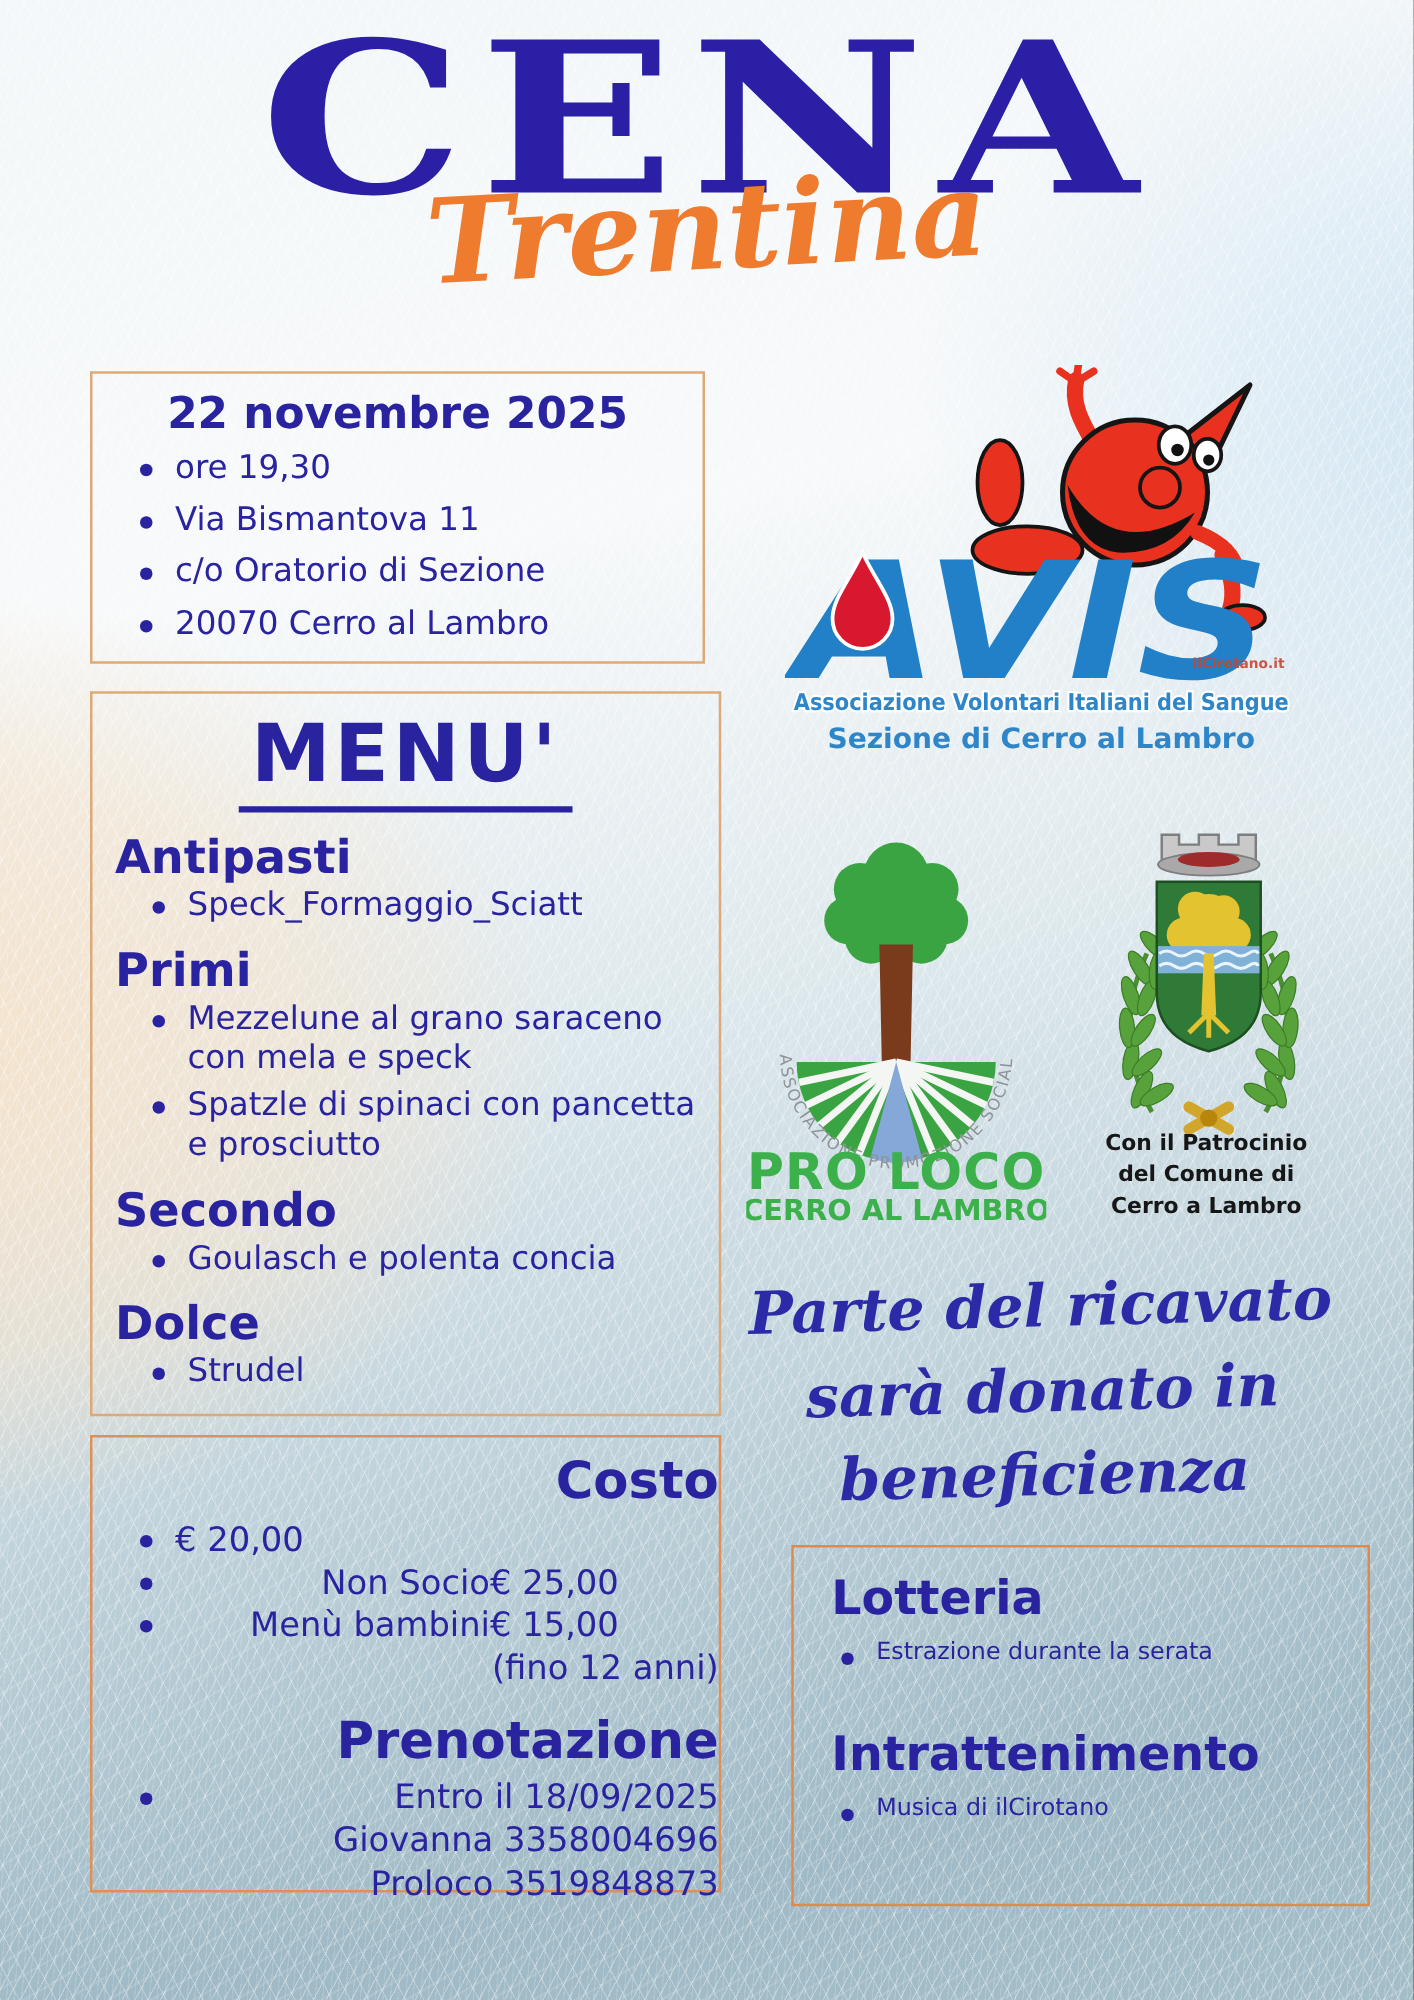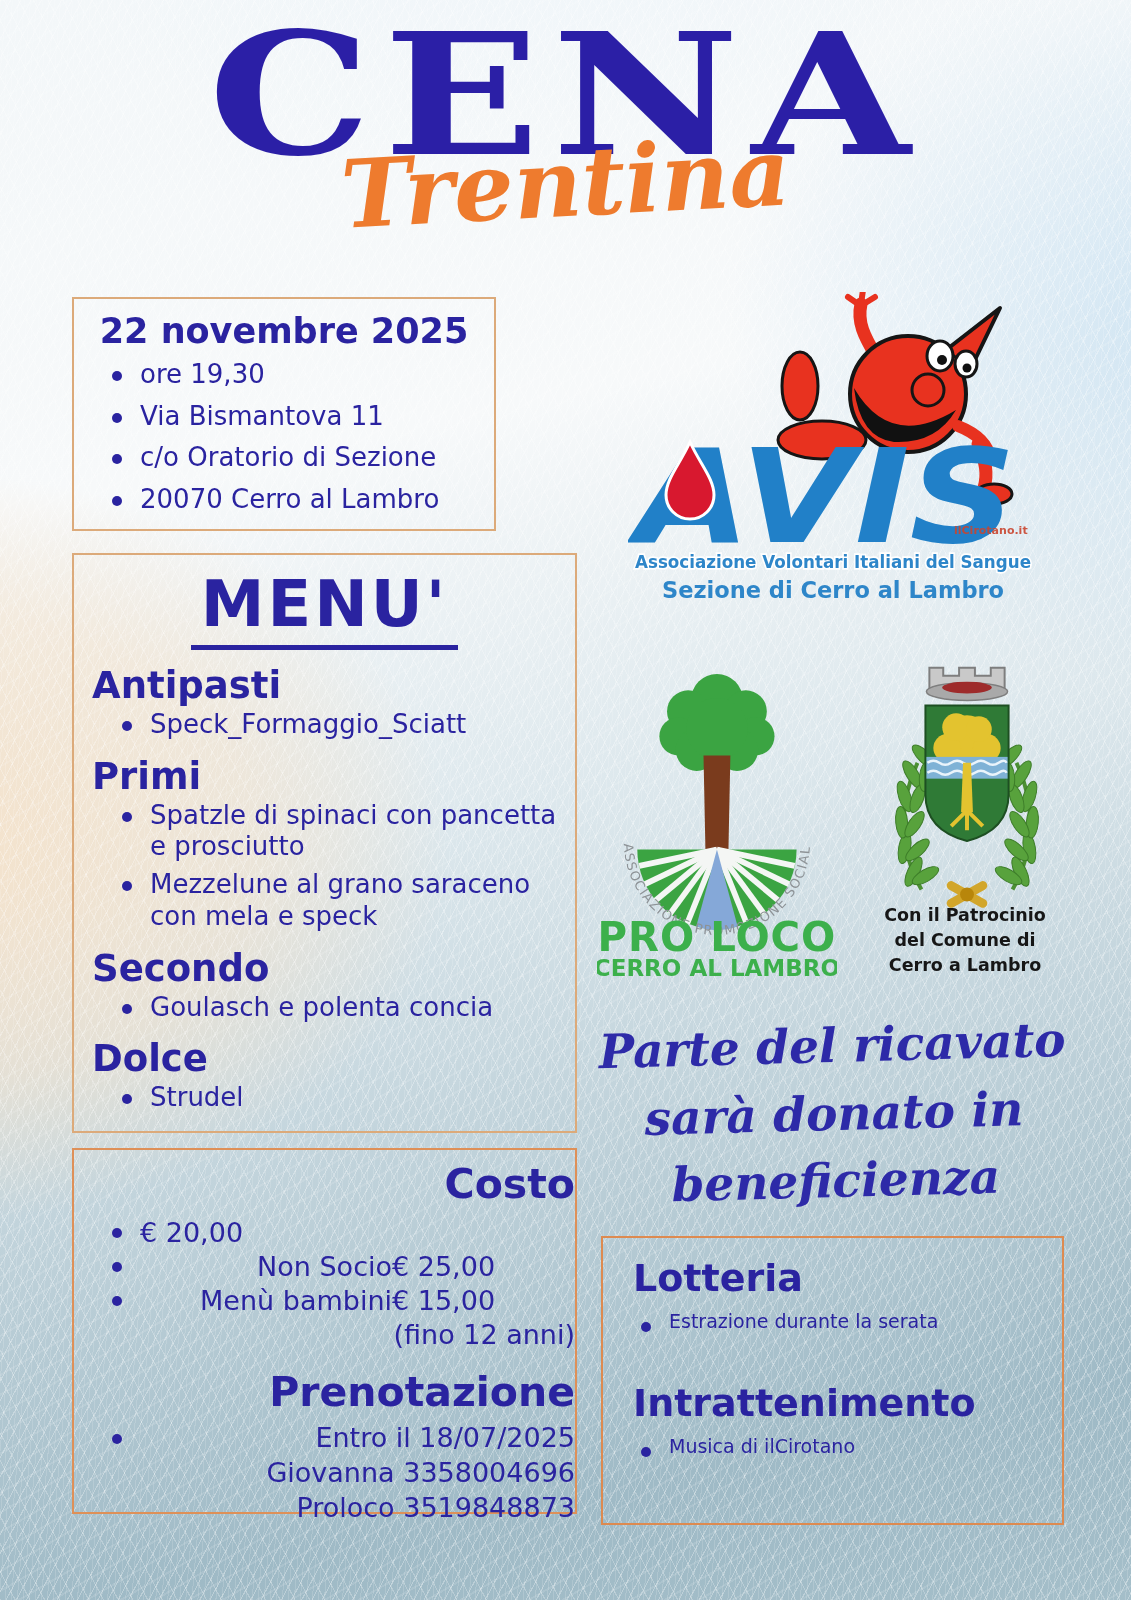--- a/index.html
+++ b/index.html
@@ -33,21 +33,21 @@
     font-size:168px; line-height:1.02; color:#2b1fa6; letter-spacing:10px;
     transform:scaleX(1.22); transform-origin:center; z-index:2;
   }
   .trentina {
     top:128px; left:0; width:100%; text-align:center;
     font-family:"DejaVu Serif", serif; font-style:italic; font-weight:bold;
     font-size:94px; color:var(--orange); transform:rotate(-3deg); z-index:3;
   }
 
   .box { position:absolute; z-index:2; border:2px solid var(--border-tan); box-sizing:border-box; }
-  #date-box  { left:72px;  top:297px;  width:424px; height:234px; }
+  #date-box  { left:72px;  top:297px;  width:492px; height:234px; }
   #menu-box  { left:72px;  top:553px;  width:505px; height:580px; }
   #cost-box  { left:72px;  top:1148px; width:505px; height:366px; border-color:var(--border-orng);text-align:right; }
   #extras-box{ left:601px; top:1236px; width:463px; height:289px; border-color:#dd8a50; }
 
   .date-title { margin:12px 6px 4px; text-align:center; font-size:35px; font-weight:bold; color:var(--navy); }
   ul.blist { list-style:none; margin:8px 0 0 30px; padding:0; }
   ul.blist li, .li-row { position:relative; padding-left:36px; font-size:26px; color:var(--navy); line-height:1.22; margin-bottom:10px; }
   ul.blist li::before, .li-row::before {
     content:""; position:absolute; left:8px; top:12px; width:10px; height:10px;
     border-radius:50%; background:var(--navy);
@@ -65,21 +65,21 @@
   .big-h { margin:10px 0 8px 30px; font-size:41px; font-weight:bold; color:var(--navy); }
   .price-row { display:flex; margin-left:30px; font-size:27px; color:var(--navy); line-height:1.26; }
   .price-row .pdot { position:relative; width:36px; }
   .price-row .pdot::before { content:""; position:absolute; left:8px; top:12px; width:10px; height:10px; border-radius:50%; background:var(--navy); }
   .price-label { width:252px; }
   .price-sub { margin-left:66px; font-size:27px; color:var(--navy); line-height:1.26; }
   .booking-h { margin:16px 0 6px 30px; font-size:41px; font-weight:bold; color:var(--navy); }
   .cont-line { margin-left:96px; font-size:27px; color:var(--navy); line-height:1.3; }
   #cost-box .li-row { margin:0 0 0 30px; font-size:27px; }
 
-  #extras-box { padding:6px 0 0 20px; }
+  #extras-box { padding:6px 0 0 20px;margin-left:32px; }
   .extra-h { margin:12px 0 10px 10px; font-size:38px; font-weight:bold; color:var(--navy); }
   .extra-h.second { margin-top:48px; }
   #extras-box .li-row { margin-left:10px; font-size:19px; }
 
   .charity {
     left:594px; top:1012px; width:480px; text-align:center;
     font-family:"DejaVu Serif", serif; font-style:italic; font-weight:bold;
     font-size:47px; line-height:1.44; color:#2d2aa8; transform:rotate(-1.5deg);
   }
 
@@ -137,22 +137,22 @@
   <div class="box" id="menu-box">
     <div class="menu-title"><span>MENU'</span></div>
 
     <h3 class="section-h">Antipasti</h3>
     <ul class="blist">
         <li>Speck_Formaggio_Sciatt</li>
       </ul>
 
     <h3 class="section-h">Primi</h3>
     <ul class="blist">
+      <li>Mezzelune al grano saraceno con mela e speck</li>
       <li>Spatzle di spinaci con pancetta e prosciutto</li>
-      <li>Mezzelune al grano saraceno con mela e speck</li>
     </ul>
 
     <h3 class="section-h">Secondo</h3>
     <ul class="blist">
         <li>Goulasch e polenta concia</li>
       </ul>
 
     <h3 class="section-h">Dolce</h3>
     <ul class="blist">
         <li>Strudel</li>
@@ -274,21 +274,21 @@
       <span class="price-value">€ 25,00</span>
     </div>
     <div class="price-row">
       <span class="pdot"></span>
       <span class="price-label">Menù bambini</span>
       <span class="price-value">€ 15,00</span>
     </div>
     <div class="price-sub">(fino 12 anni)</div>
 
     <h3 class="booking-h">Prenotazione</h3>
-    <div class="li-row">Entro il 18/07/2025</div>
+    <div class="li-row">Entro il 18/09/2025</div>
     <div class="cont-line">Giovanna 3358004696</div>
     <div class="cont-line">Proloco 3519848873</div>
   </div>
 
   <div class="box" id="extras-box">
     <h3 class="extra-h">Lotteria</h3>
     <div class="li-row">Estrazione durante la serata</div>
     <h3 class="extra-h second">Intrattenimento</h3>
     <div class="li-row">Musica di ilCirotano</div>
   </div>

